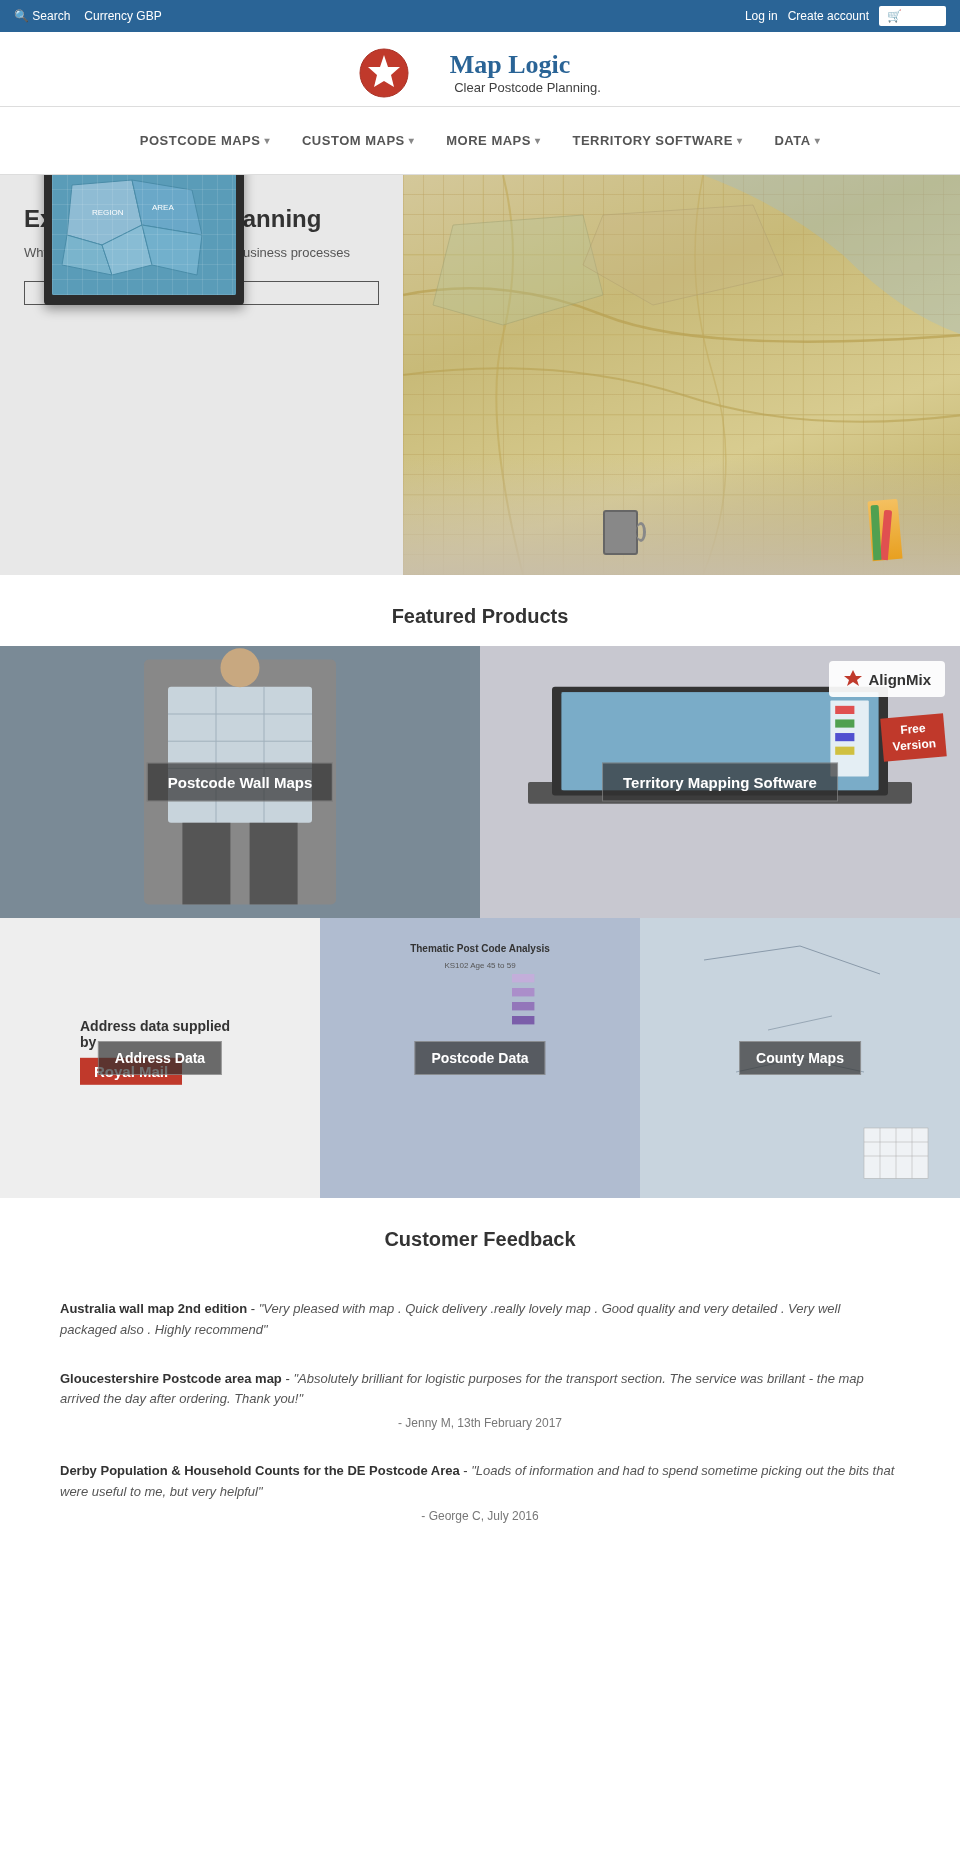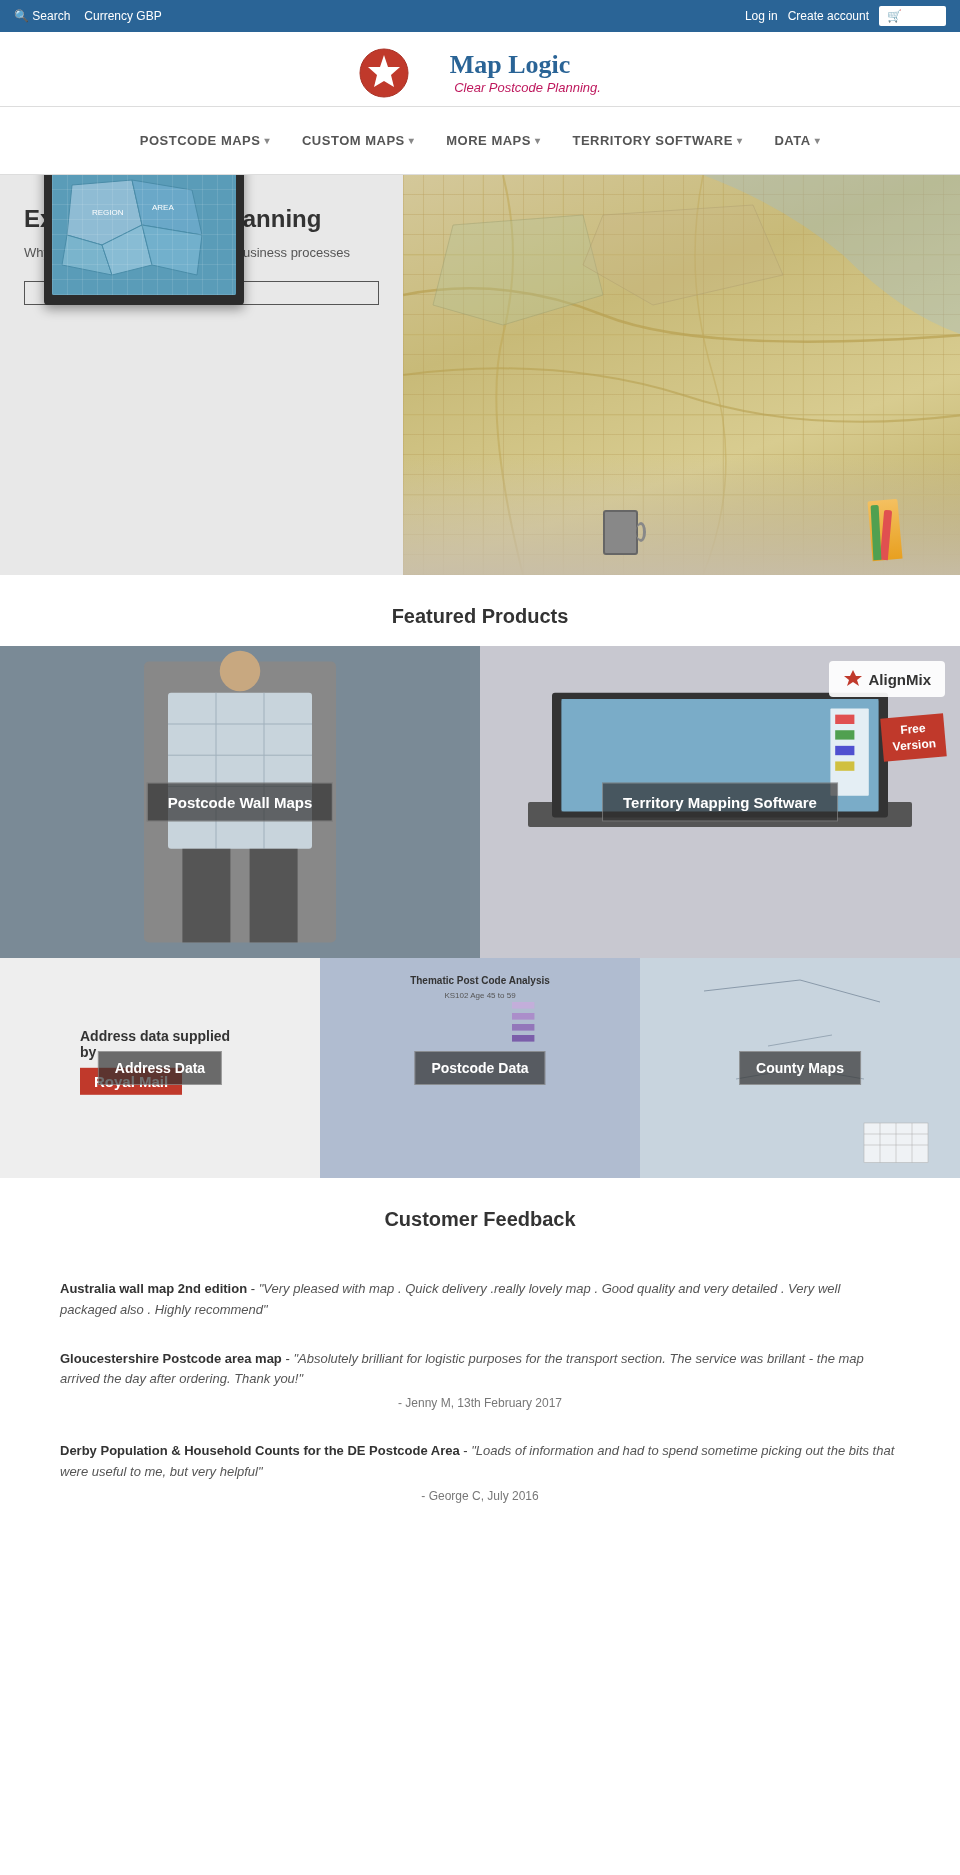--- a/index.html
+++ b/index.html
@@ -45,22 +45,21 @@
     }
     .logo-text h1 {
       font-size: 26px;
       color: #2a6496;
       font-family: Georgia, serif;
       font-weight: bold;
       line-height: 1.1;
     }
     .logo-text p {
       font-size: 13px;
-      color: #be185d;
-      font-style: italic;
+      color: #404040;
       margin-left: 35px;
     }
 
     
     .nav {
       background: #fff;
       border-top: 1px solid #ddd;
       border-bottom: 1px solid #ddd;
       display: flex;
       justify-content: center;
@@ -176,21 +175,21 @@
     }
 
     .featured-grid {
       display: flex;
       gap: 0;
       margin: 0;
     }
     .featured-item {
       flex: 1;
       position: relative;
-      height: 312px;
+      height: 272px;
       overflow: hidden;
       cursor: pointer;
     }
     .featured-label {
       position: absolute;
       bottom: 50%;
       left: 50%;
       transform: translate(-50%, 50%);
       background: rgba(50,50,50,0.7);
       color: #fff;
@@ -203,21 +202,21 @@
 
     
     .product-row2 {
       display: flex;
       gap: 0;
       margin: 0;
     }
     .product-item {
       flex: 1;
       position: relative;
-      height: 220px;
+      height: 280px;
       overflow: hidden;
       cursor: pointer;
     }
     .product-label {
       position: absolute;
       bottom: 50%;
       left: 50%;
       transform: translate(-50%, 50%);
       background: rgba(50,50,50,0.7);
       color: #fff;

